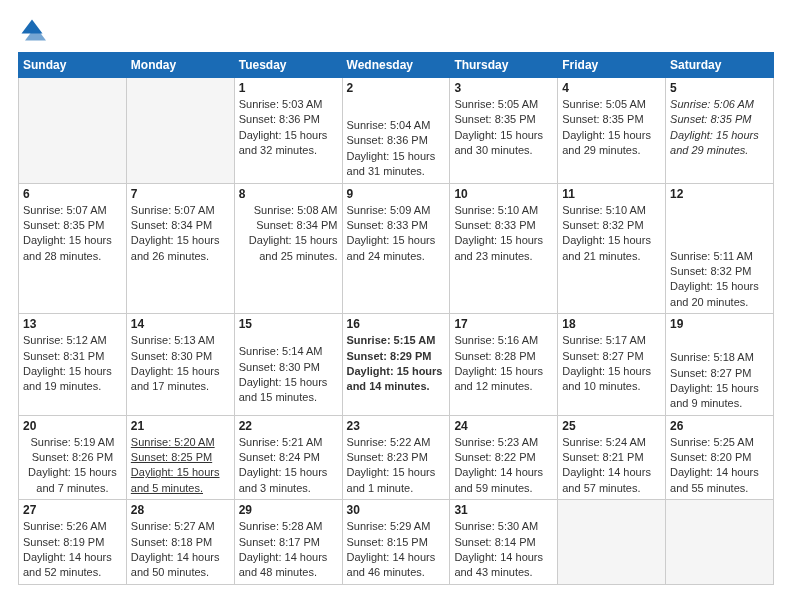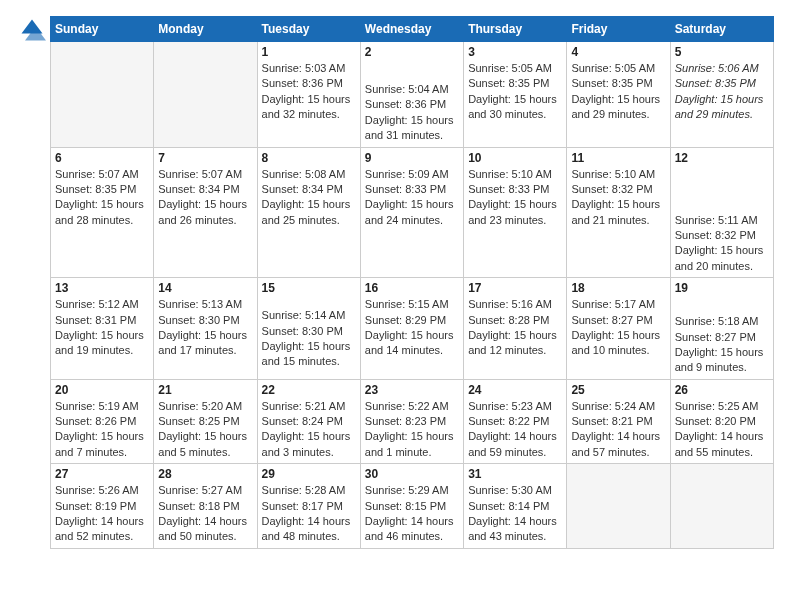--- a/index.html
+++ b/index.html
@@ -8,20 +8,21 @@
       height: 612px;
       font-family: Arial, Helvetica, sans-serif;
       background: #fff;
       overflow: hidden;
     }
     .page {
       width: 792px;
       height: 531px;
       padding: 16px 18px 12px 18px;
       display: flex;
+      flex-direction: column;
     }
     .header {
       display: flex;
       justify-content: space-between;
       align-items: flex-start;
       margin-bottom: 8px;
     }
     .logo {
       display: flex;
       align-items: center;
@@ -183,21 +184,21 @@
           </td>
           <td>
             <div class="day-num">7</div>
             <div class="cell-text" style="white-space: pre-line;">Sunrise: 5:07 AM
 Sunset: 8:34 PM
 Daylight: 15 hours
 and 26 minutes.</div>
           </td>
           <td>
             <div class="day-num">8</div>
-            <div class="cell-text" style="white-space: pre-line;">Sunrise: 5:08 AM
+            <div class="cell-text" style="white-space: pre-line; text-align: right;">Sunrise: 5:08 AM
 Sunset: 8:34 PM
 Daylight: 15 hours
 and 25 minutes.</div>
           </td>
           <td>
             <div class="day-num">9</div>
             <div class="cell-text" style="white-space: pre-line;">Sunrise: 5:09 AM
 Sunset: 8:33 PM
 Daylight: 15 hours
 and 24 minutes.</div>
@@ -241,21 +242,21 @@
           </td>
           <td>
             <div class="day-num">15</div>
             <div class="cell-text" style="white-space: pre-line; margin-top: 13px;">Sunrise: 5:14 AM
 Sunset: 8:30 PM
 Daylight: 15 hours
 and 15 minutes.</div>
           </td>
           <td>
             <div class="day-num">16</div>
-            <div class="cell-text" style="white-space: pre-line;">Sunrise: 5:15 AM
+            <div class="cell-text" style="white-space: pre-line; font-weight: bold;">Sunrise: 5:15 AM
 Sunset: 8:29 PM
 Daylight: 15 hours
 and 14 minutes.</div>
           </td>
           <td>
             <div class="day-num">17</div>
             <div class="cell-text" style="white-space: pre-line;">Sunrise: 5:16 AM
 Sunset: 8:28 PM
 Daylight: 15 hours
 and 12 minutes.</div>
@@ -271,28 +272,28 @@
             <div class="day-num">19</div>
             <div class="cell-text" style="white-space: pre-line; margin-top: 19px;">Sunrise: 5:18 AM
 Sunset: 8:27 PM
 Daylight: 15 hours
 and 9 minutes.</div>
           </td>
         </tr>
         <tr>
           <td>
             <div class="day-num">20</div>
-            <div class="cell-text" style="white-space: pre-line;">Sunrise: 5:19 AM
+            <div class="cell-text" style="white-space: pre-line; text-align: center;">Sunrise: 5:19 AM
 Sunset: 8:26 PM
 Daylight: 15 hours
 and 7 minutes.</div>
           </td>
           <td>
             <div class="day-num">21</div>
-            <div class="cell-text" style="white-space: pre-line;">Sunrise: 5:20 AM
+            <div class="cell-text" style="white-space: pre-line; text-decoration: underline;">Sunrise: 5:20 AM
 Sunset: 8:25 PM
 Daylight: 15 hours
 and 5 minutes.</div>
           </td>
           <td>
             <div class="day-num">22</div>
             <div class="cell-text" style="white-space: pre-line;">Sunrise: 5:21 AM
 Sunset: 8:24 PM
 Daylight: 15 hours
 and 3 minutes.</div>

